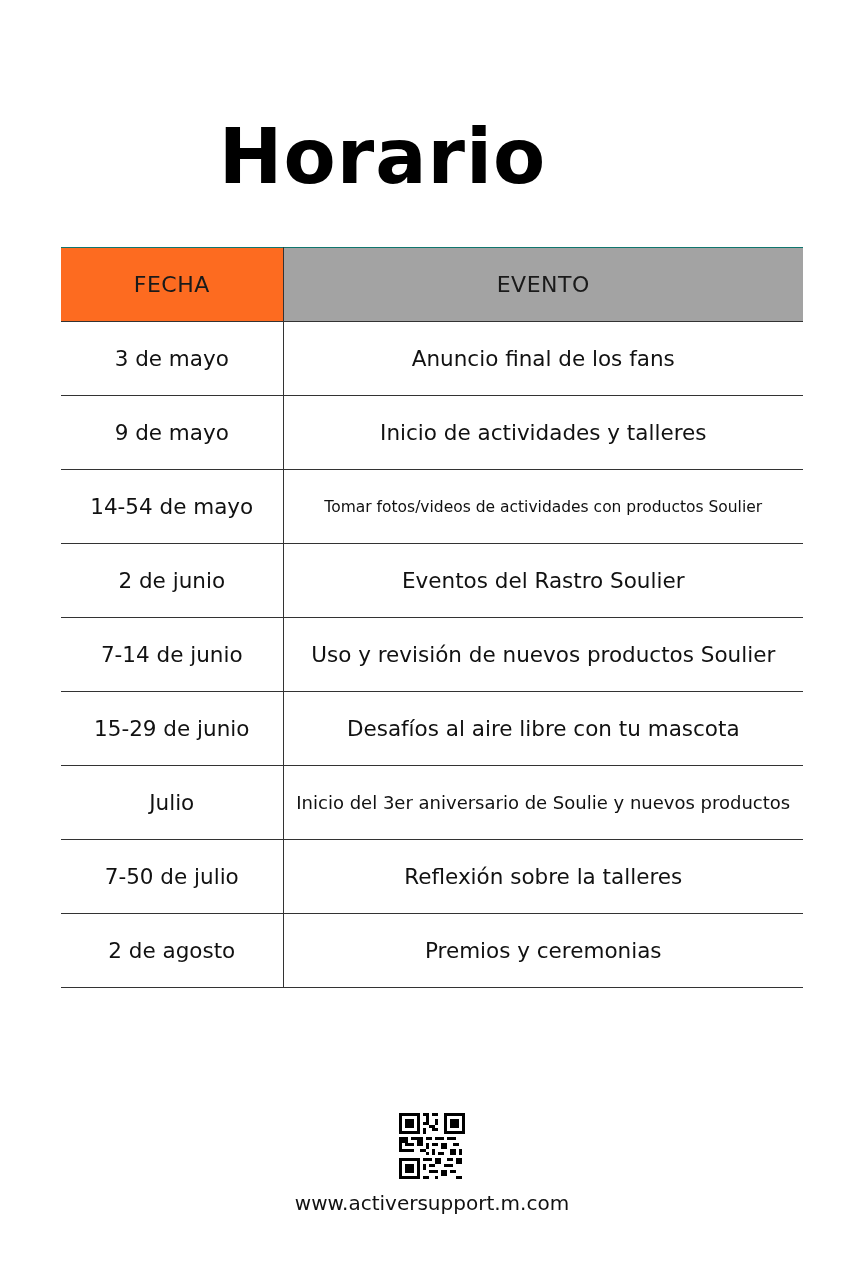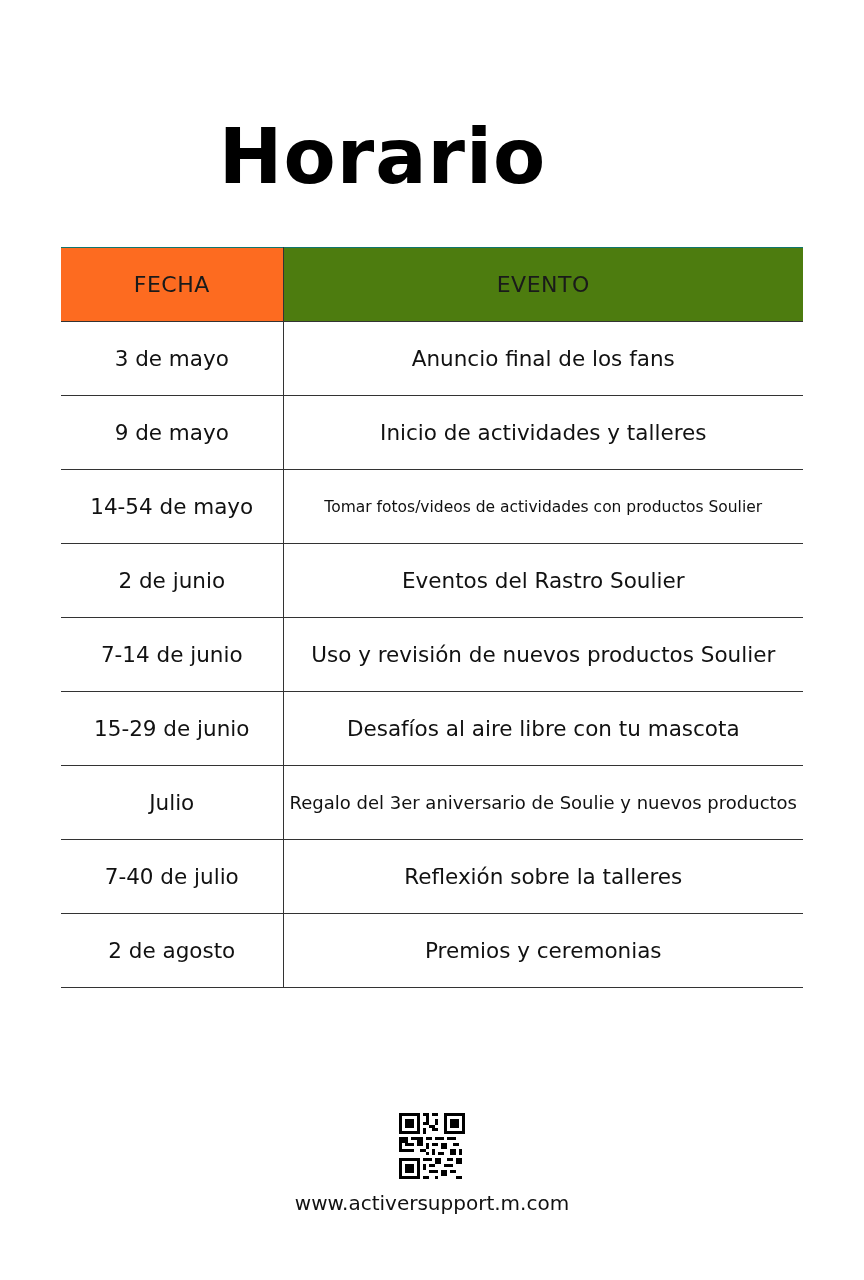--- a/index.html
+++ b/index.html
@@ -4,21 +4,21 @@
 <style>
   html, body { margin: 0; padding: 0; background: #ffffff; }
   body { width: 864px; height: 1280px; position: relative; overflow: hidden; font-family: "DejaVu Sans", sans-serif; color: #111; }
   .title { position: absolute; top: 112px; left: 0; width: 765px; text-align: center; font-family: "DejaVu Sans", sans-serif; font-weight: bold; font-size: 76px; letter-spacing: 1px; color: #000; line-height: 90px; }
   table { position: absolute; top: 247px; left: 61px; width: 742px; border-collapse: collapse; table-layout: fixed; }
   th, td { height: 73px; text-align: center; vertical-align: middle; padding: 0; border-top: 1px solid #0f766e; border-bottom: 1px solid #333; }
   col.c1 { width: 222px; }
   col.c2 { width: 520px; }
   th { font-weight: normal; font-size: 22px; letter-spacing: 0.5px; color: #1a1a1a; }
   th.fecha { background: #fd6b20; }
-  th.evento { background: #4d7c0f; }
+  th.evento { background: #a3a3a3; }
   td { font-size: 21.5px; color: #111; }
   td.fecha, th.fecha { border-right: 1px solid #333; }
   td.small { font-size: 15.5px; text-align: center; }
   td.med { font-size: 18px; }
   .qr { position: absolute; left: 399px; top: 1113px; width: 66px; height: 66px; }
   .url { position: absolute; top: 1191px; left: 0; width: 864px; text-align: center; font-size: 20px; color: #111; }
 </style>
 </head>
 <body>
 
@@ -55,24 +55,24 @@
     <tr>
       <td class="fecha">7-14 de junio</td>
       <td>Uso y revisión de nuevos productos Soulier</td>
     </tr>
     <tr>
       <td class="fecha">15-29 de junio</td>
       <td>Desafíos al aire libre con tu mascota</td>
     </tr>
     <tr>
       <td class="fecha">Julio</td>
-      <td class="med">Regalo del 3er aniversario de Soulie y nuevos productos</td>
+      <td class="med">Inicio del 3er aniversario de Soulie y nuevos productos</td>
     </tr>
     <tr>
-      <td class="fecha">7-40 de julio</td>
+      <td class="fecha">7-50 de julio</td>
       <td>Reflexión sobre la talleres</td>
     </tr>
     <tr>
       <td class="fecha">2 de agosto</td>
       <td>Premios y ceremonias</td>
     </tr>
   </tbody>
 </table>
 
 <svg class="qr" viewBox="0 0 22 22" shape-rendering="crispEdges">

